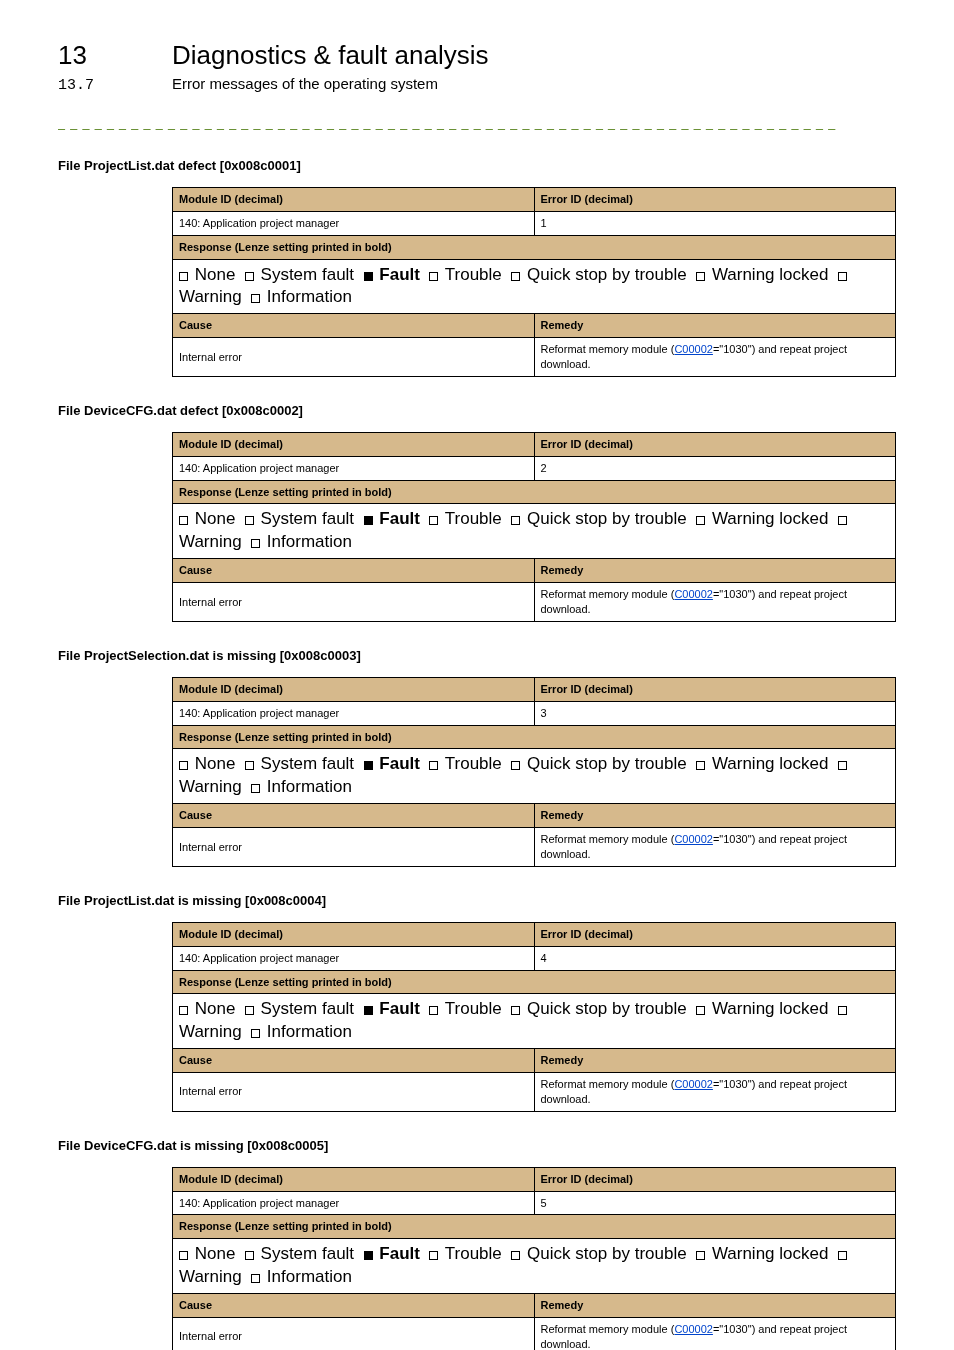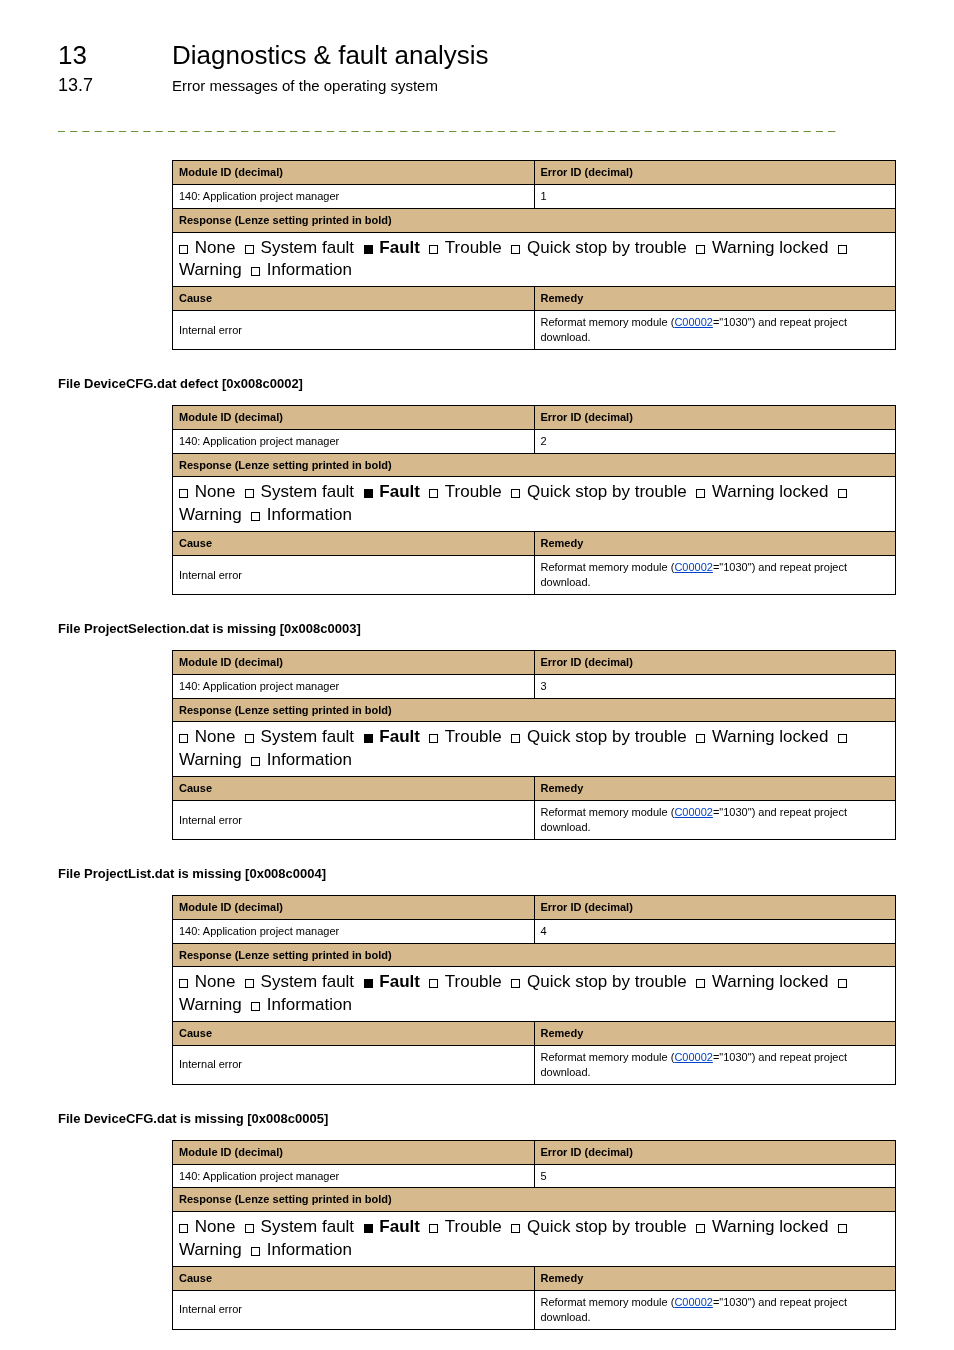--- a/index.html
+++ b/index.html
@@ -2,21 +2,21 @@
 <html><head>
 <meta charset="utf-8">
 <style>
   * { box-sizing: border-box; margin: 0; padding: 0; }
   html, body { width: 954px; background: #fff; font-family: "Segoe UI", Arial, sans-serif; color: #000; }
   .page { padding: 40px 58px 30px 58px; }
   .header-row { display: flex; align-items: baseline; gap: 30px; margin-bottom: 4px; }
   .chnum { font-size: 26px; font-weight: 400; width: 84px; }
   .chtitle { font-size: 26px; font-weight: 400; }
   .subrow { display: flex; align-items: baseline; gap: 30px; margin-bottom: 22px; }
-  .secnum { font-size: 18px; width: 84px; }
+  .secnum { font-size: 15px; width: 84px; font-family: Liberation Mono, monospace; }
   .sectitle { font-size: 15px; }
   .dashline { color: #4d7c0f; font-size: 12.5px; letter-spacing: 0.9px; white-space: nowrap; overflow: hidden; margin-bottom: 28px; }
   .block { margin-bottom: 26px; }
   .block-title { font-size: 13px; font-weight: 700; margin-bottom: 14px; }
   .tbl-wrap { margin-left: 114px; }
   table { border-collapse: collapse; width: 100%; table-layout: fixed; }
   td { border: 1px solid #000; font-size: 11px; padding: 4px 6px; vertical-align: middle; line-height: 1.35; }
   .hdr { background: #d6b98c; font-weight: 700; }
   .bodycell { background: #fff; margin-left: 40px; }
   .cause-remedy td { height: 36px; }
@@ -37,20 +37,21 @@
   </div>
   <div class="subrow">
     <div class="secnum">13.7</div>
     <div class="sectitle">Error messages of the operating system</div>
   </div>
 
   <div class="dashline">_ _ _ _ _ _ _ _ _ _ _ _ _ _ _ _ _ _ _ _ _ _ _ _ _ _ _ _ _ _ _ _ _ _ _ _ _ _ _ _ _ _ _ _ _ _ _ _ _ _ _ _ _ _ _ _ _ _ _ _ _ _ _ _</div>
 
   <div id="blocks-container">
   <div class="block">
+    <div class="block-title">File ProjectList.dat defect [0x008c0001]</div>
     <div class="tbl-wrap">
       <table>
         <tbody>
               <tr>
           <td class="hdr">Module ID (decimal)</td>
           <td class="hdr">Error ID (decimal)</td>
         </tr>
         <tr>
           <td class="bodycell">140: Application project manager</td>
           <td class="bodycell">1</td>

